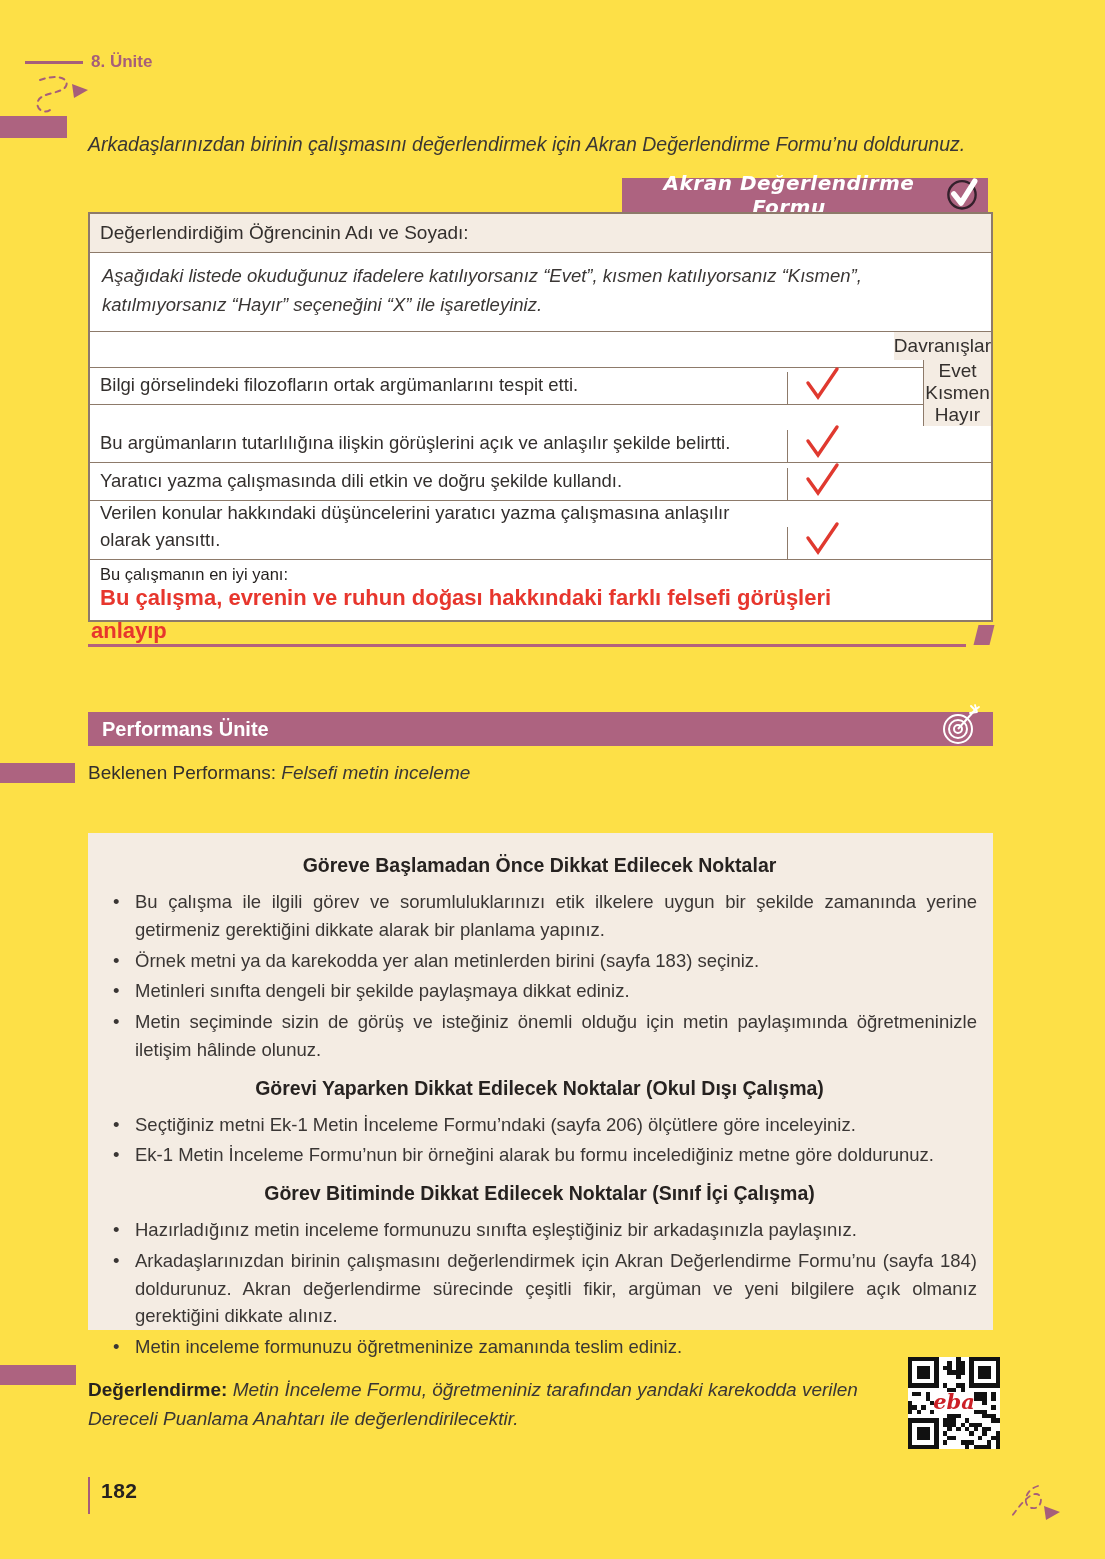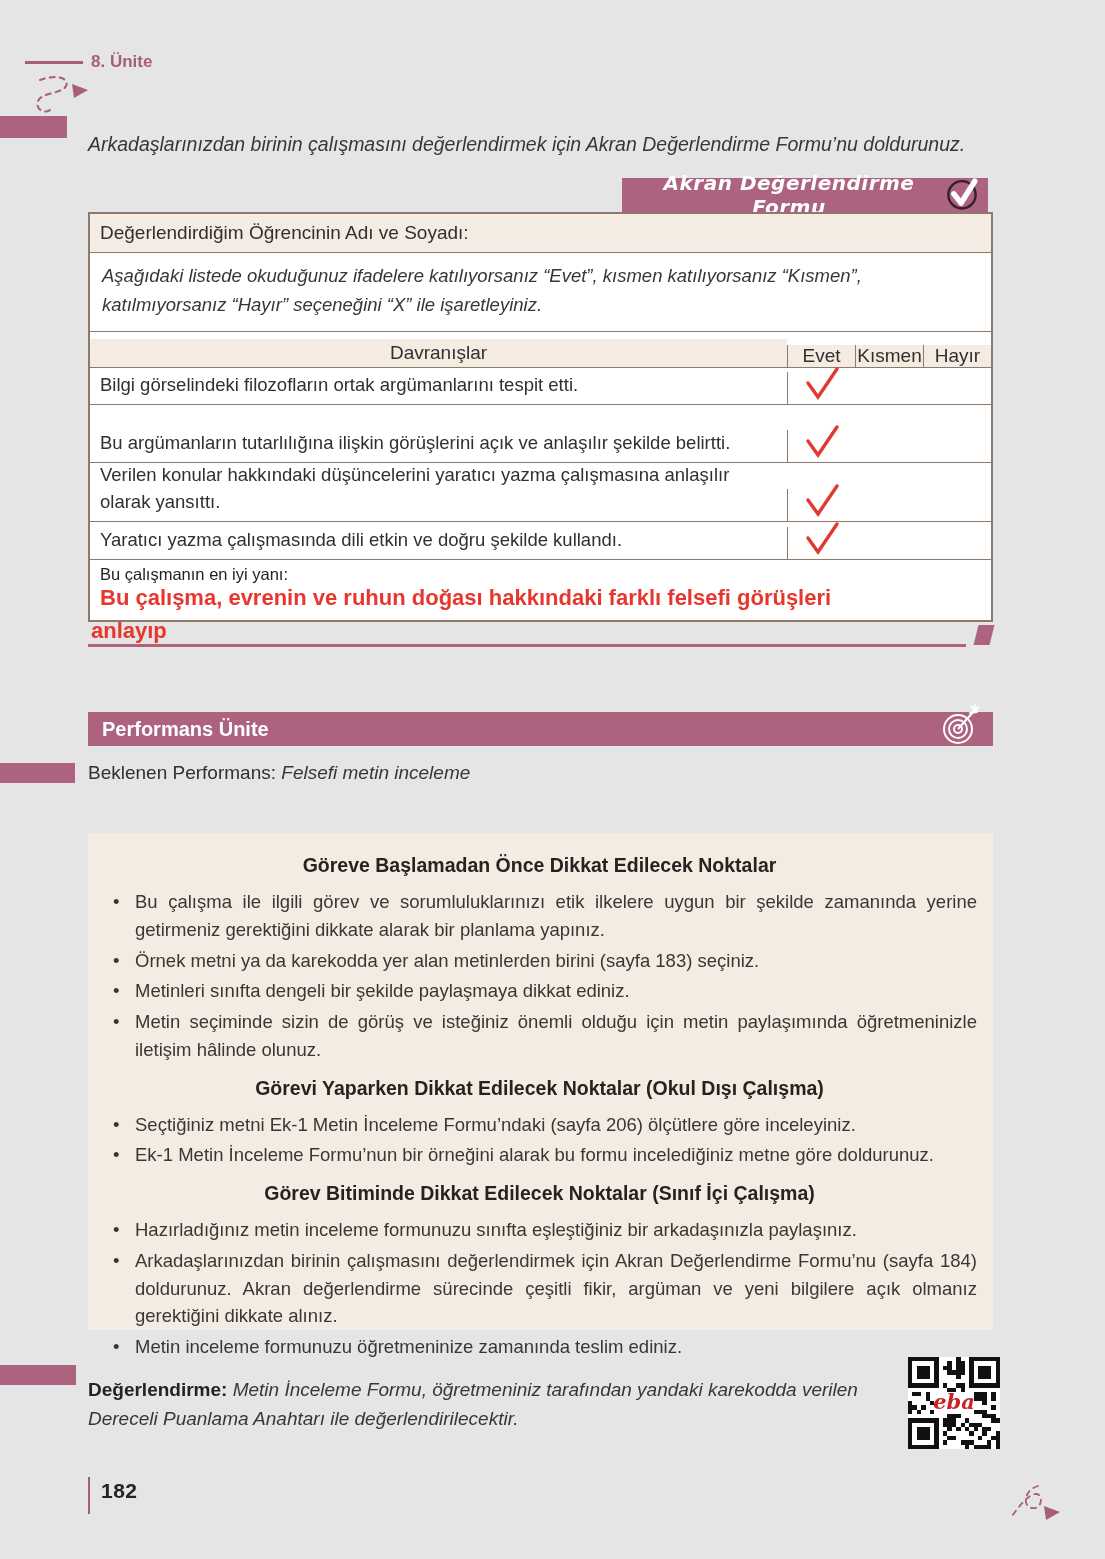--- a/index.html
+++ b/index.html
@@ -1,17 +1,17 @@
 <!DOCTYPE html>
 <html lang="tr"><head>
 <meta charset="utf-8">
 <style>
   html,body{margin:0;padding:0;background:#ffffff;}
   .page{
-    position:relative;width:1105px;height:1559px;background:#e5e5e5;
+    position:relative;width:1105px;height:1559px;background:#fde047;
     font-family:"Liberation Sans",sans-serif;color:#332f2d;overflow:hidden;
   }
   
   .unit-header{position:absolute;left:25px;top:52px;display:flex;align-items:center;gap:8px;}
   .unit-line{width:58px;height:3px;background:#a65e7a;}
   .unit-label{color:#a65e7a;font-weight:bold;font-size:17px;}
   .doodle-top{position:absolute;left:26px;top:72px;}
   .doodle-bottom{position:absolute;left:1008px;top:1482px;}
   .margin-block{position:absolute;left:0;background:#ad6380;}
   .mb1{top:116px;width:67px;height:22px;}
@@ -38,21 +38,21 @@
   }
   .frow{display:flex;box-sizing:border-box;border-top:1px solid #8d7a6a;align-items:flex-end;}
   .frow.first{border-top:none;}
   .cell{box-sizing:border-box;}
   .cell-behav{flex:1;padding:5px 10px;font-size:18.5px;line-height:1.45;}
   .cell-ans{width:68px;border-left:1px solid #8d7a6a;display:flex;align-items:center;justify-content:center;overflow:visible;}
   .beige{background:#f4ece3;}
   .row-name{height:38px;display:flex;align-items:center;padding:0 10px;font-size:19px;font-weight:500;background:#f4ece3;}
   .row-instr{min-height:78px;padding:9px 12px;font-style:italic;font-size:18.5px;line-height:1.55;color:#3a3634;box-sizing:border-box;}
   .hdr .cell-behav{display:flex;align-items:center;justify-content:center;font-size:19px;padding:0;}
-  .hdr{height:36px;}
+  .hdr{height:36px;flex-direction:column;}
   .hdr .cell-ans{font-size:19px;}
   .r1{height:37px;}.r2{height:58px;}.r3{height:59px;}.r4{height:38px;}
   .r1 .cell-behav,.r4 .cell-behav{display:flex;align-items:center;}
   .check-mark{width:46px;height:42px;opacity:0;margin-top:-10px;}
   .frow[data-checked="evet"] .cell-evet .check-mark{opacity:1;}
   .row-best{height:60px;padding:5px 10px;box-sizing:border-box;}
   .best-label{font-size:16.5px;font-weight:500;color:#262220;}
   .answer-red{font-size:22px;font-weight:bold;color:#e7362d;margin-top:1px;}
   
   .answer-overflow{position:absolute;left:88px;top:617px;width:905px;height:34px;}
@@ -155,33 +155,33 @@
       <div class="cell cell-behav">Bu argümanların tutarlılığına ilişkin görüşlerini açık ve anlaşılır şekilde belirtti.</div>
       <div class="cell cell-ans cell-evet">
         <svg class="check-mark" viewBox="0 0 46 42">
             <path d="M9 21 L19 35 L38 7" fill="none" stroke="#e0392f" stroke-width="3.4" stroke-linecap="round"></path>
           </svg>
       </div>
       <div class="cell cell-ans"></div>
       <div class="cell cell-ans"></div>
     </div>
 
-    <div class="frow r3" data-checked="evet">
-      <div class="cell cell-behav">Verilen konular hakkındaki düşüncelerini yaratıcı yazma çalışmasına anlaşılır olarak yansıttı.</div>
+    <div class="frow r4" data-checked="evet">
+      <div class="cell cell-behav">Yaratıcı yazma çalışmasında dili etkin ve doğru şekilde kullandı.</div>
       <div class="cell cell-ans cell-evet">
         <svg class="check-mark" viewBox="0 0 46 42">
             <path d="M9 21 L19 35 L38 7" fill="none" stroke="#e0392f" stroke-width="3.4" stroke-linecap="round"></path>
           </svg>
       </div>
       <div class="cell cell-ans"></div>
       <div class="cell cell-ans"></div>
     </div>
 
-    <div class="frow r4" data-checked="evet">
-      <div class="cell cell-behav">Yaratıcı yazma çalışmasında dili etkin ve doğru şekilde kullandı.</div>
+    <div class="frow r3" data-checked="evet">
+      <div class="cell cell-behav">Verilen konular hakkındaki düşüncelerini yaratıcı yazma çalışmasına anlaşılır olarak yansıttı.</div>
       <div class="cell cell-ans cell-evet">
         <svg class="check-mark" viewBox="0 0 46 42">
             <path d="M9 21 L19 35 L38 7" fill="none" stroke="#e0392f" stroke-width="3.4" stroke-linecap="round"></path>
           </svg>
       </div>
       <div class="cell cell-ans"></div>
       <div class="cell cell-ans"></div>
     </div>
 
     <div class="frow">

